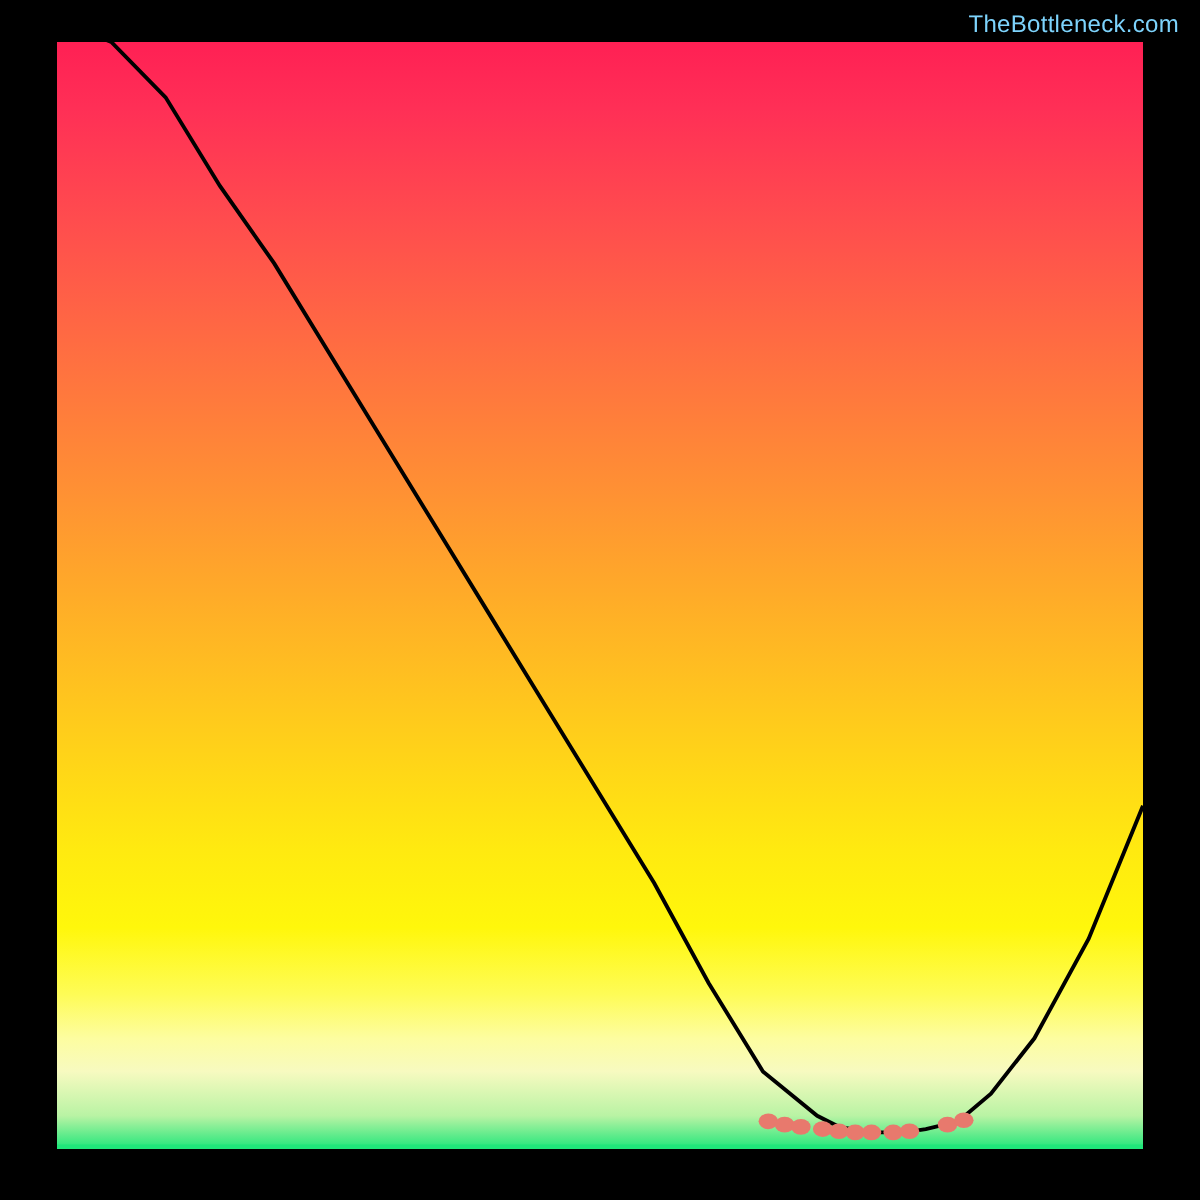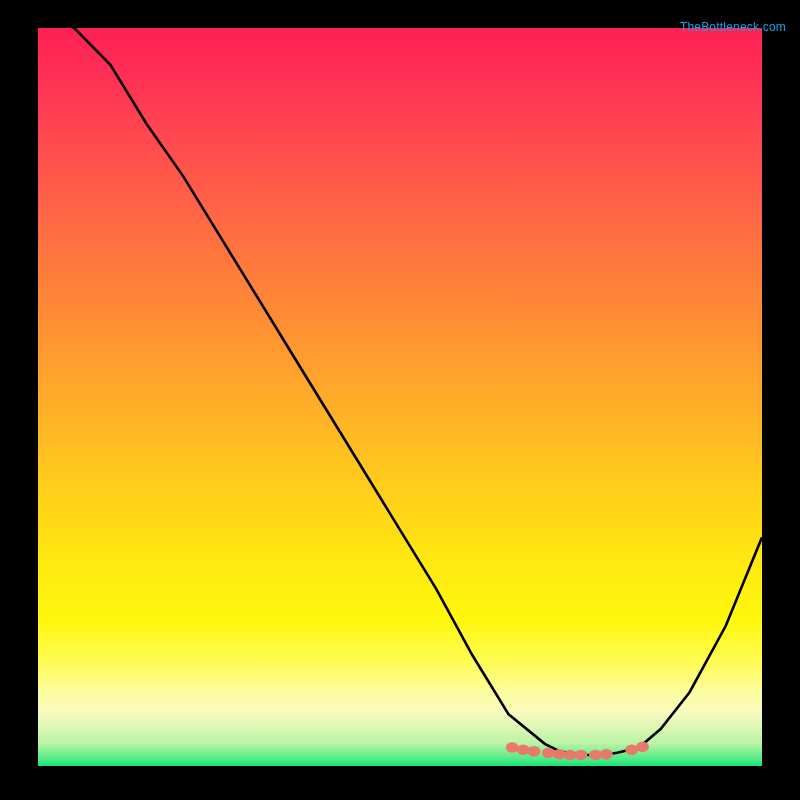--- a/index.html
+++ b/index.html
@@ -14,26 +14,26 @@
 
   .stage {
     position: relative;
     width: 800px;
     height: 800px;
     background: #000000;
   }
 
   .attribution {
     position: absolute;
-    top: 20px;
+    top: 8px;
     right: 14px;
-    font-size: 12px;
+    font-size: 16px;
     letter-spacing: 0.2px;
     font-weight: 500;
-    color: #0ea5e9;
+    color: #7dd3fc;
     z-index: 50;
   }
 
   .plot-area {
     position: absolute;
     left: 38px;
     top: 28px;
     width: 724px;
     height: 738px;
     overflow: hidden;

